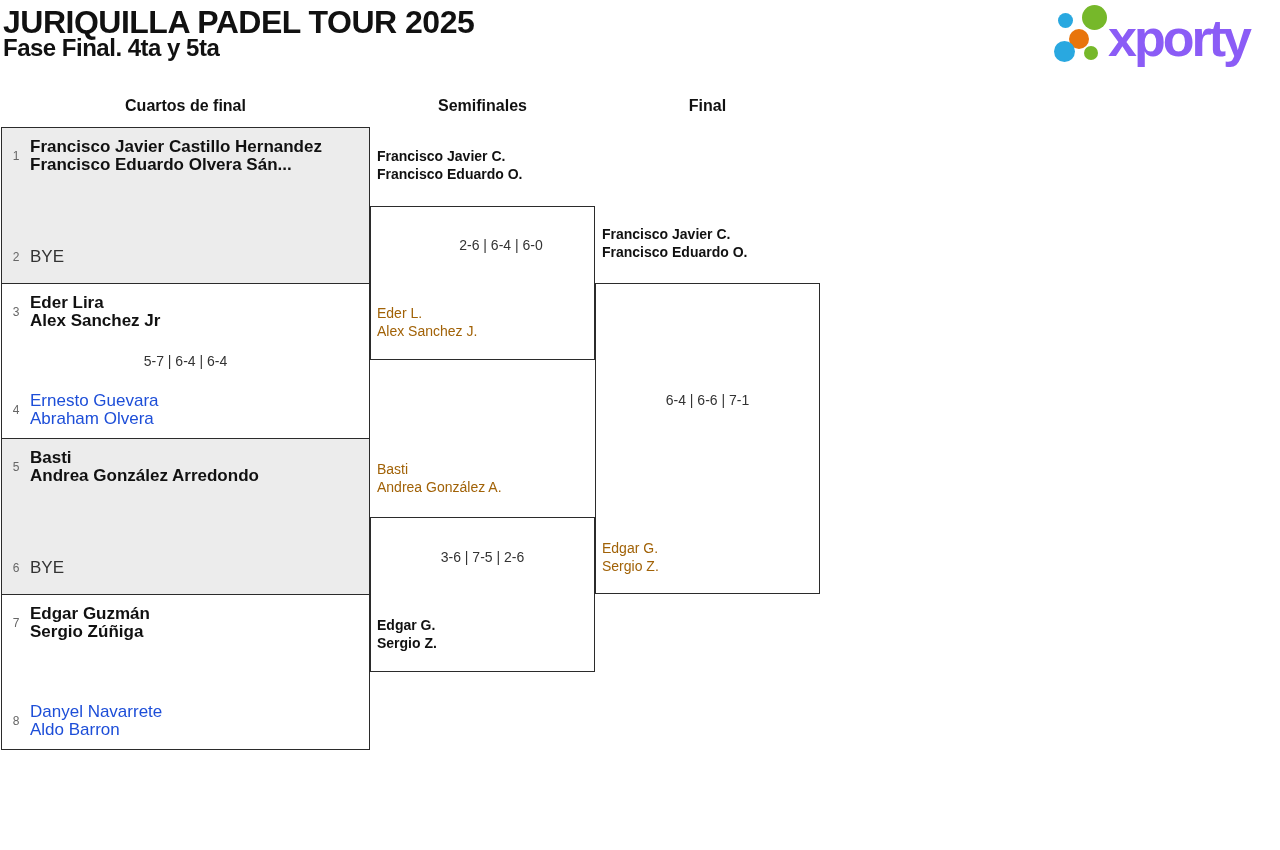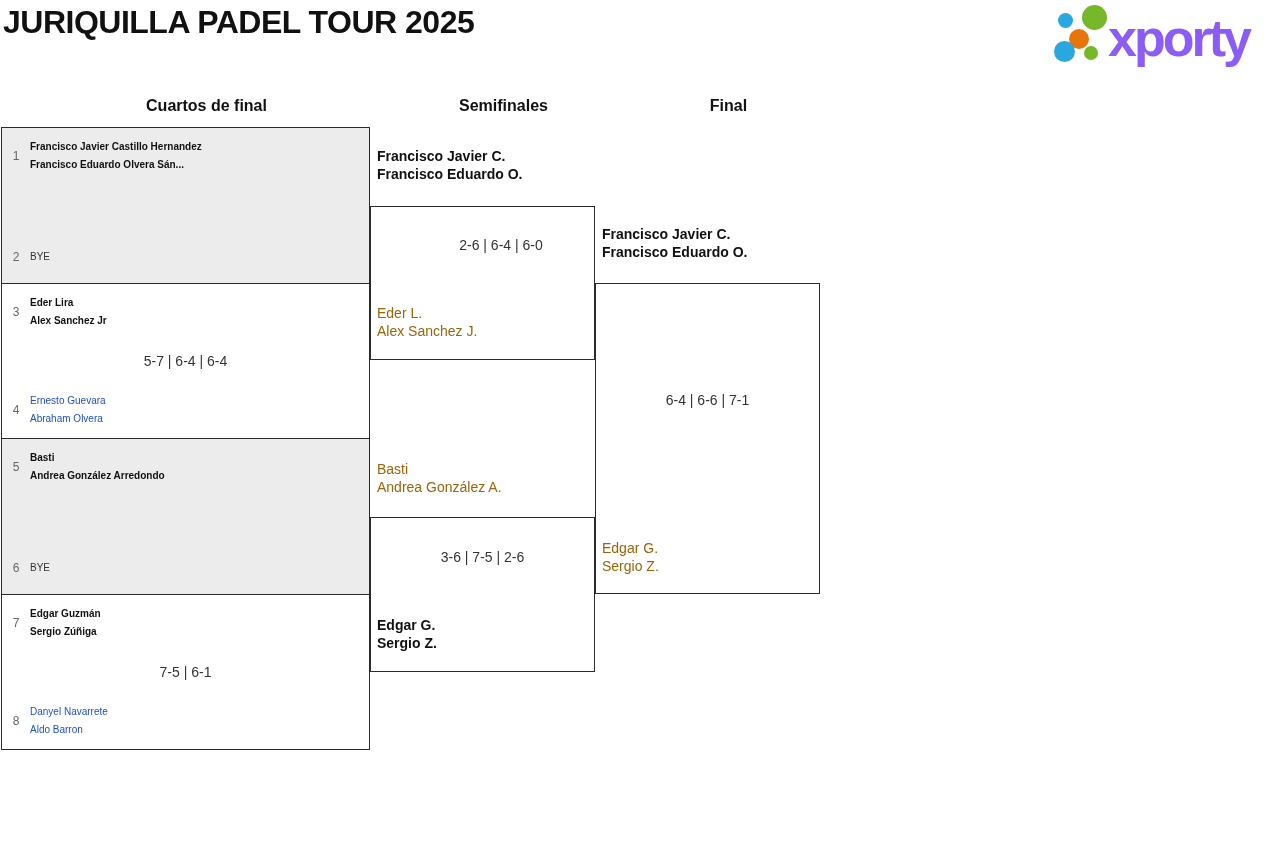--- a/index.html
+++ b/index.html
@@ -12,48 +12,49 @@
   .subtitle{position:absolute;left:3px;top:34px;font-size:24px;font-weight:bold;
          letter-spacing:-0.5px;color:#111;white-space:nowrap;}
 
   
   .logo{position:absolute;left:1050px;top:0;width:230px;height:80px;cursor:pointer;}
   .dot{position:absolute;border-radius:50%;}
   .logo-text{position:absolute;left:1108px;top:12px;font-size:52px;font-weight:bold;
              letter-spacing:-3px;color:#8b5cf6;line-height:1;}
 
   
-  .col-head{position:absolute;top:97px;font-size:16px;font-weight:bold;text-align:center;color:#111;margin-left:21px;}
+  .col-head{position:absolute;top:97px;font-size:16px;font-weight:bold;text-align:center;color:#111;}
 
   
   .box{position:absolute;border:1px solid #2b2b2b;box-sizing:border-box;background:#fff;}
   .box.shade{background:#ececec;}
 
   .team{position:absolute;left:8px;display:flex;align-items:center;gap:8px;}
   .team.t-top{top:10px;}
   .team.b2{bottom:10px;}
   .team.b1{bottom:17px;}
   .seed{color:#666;font-size:12px;width:12px;text-align:center;flex:0 0 auto;}
-  .names{font-size:10px;line-height:18px;}
+  .names{font-size:17px;line-height:18px;}
   .names.winner{font-weight:bold;color:#111;}
   .names.loser{color:#1d4ed8;}
   .names.bye{color:#333;}
 
   .score{position:absolute;font-size:14px;color:#333;text-align:center;white-space:nowrap;}
 
   .rlabel{position:absolute;font-size:14px;line-height:18px;}
   .rlabel.winner{font-weight:bold;color:#111;}
   .rlabel.loser{color:#a16207;}
 </style>
 </head>
 <body>
 
 <div class="page">
 
   <div class="title">JURIQUILLA PADEL TOUR 2025</div>
+  <div class="subtitle">Fase Final. 4ta y 5ta</div>
 
   <div class="logo">
     <span class="dot" style="left:8px;top:13px;width:15px;height:15px;background:#29a8e0"></span>
     <span class="dot" style="left:32px;top:5px;width:25px;height:25px;background:#76b82a"></span>
     <span class="dot" style="left:19px;top:29px;width:20px;height:20px;background:#e8750c"></span>
     <span class="dot" style="left:4px;top:41px;width:21px;height:21px;background:#29a8e0"></span>
     <span class="dot" style="left:34px;top:46px;width:14px;height:14px;background:#76b82a"></span>
   </div>
   <div class="logo-text">xporty</div>
 
@@ -112,21 +113,20 @@
   </div>
 
   <div class="box" style="left:1px;top:594px;width:369px;height:156px;">
     <div class="team t-top">
       <span class="seed">7</span>
       <div class="names winner">
         <div>Edgar Guzmán</div>
         <div>Sergio Zúñiga</div>
       </div>
     </div>
-    <div class="score" style="left:0;right:0;top:69px;">7-5 | 6-1</div>
     <div class="team b2">
       <span class="seed">8</span>
       <div class="names loser">
         <div>Danyel Navarrete</div>
         <div>Aldo Barron</div>
       </div>
     </div>
   </div>
 
   <div class="rlabel winner" style="left:377px;top:147px;">

